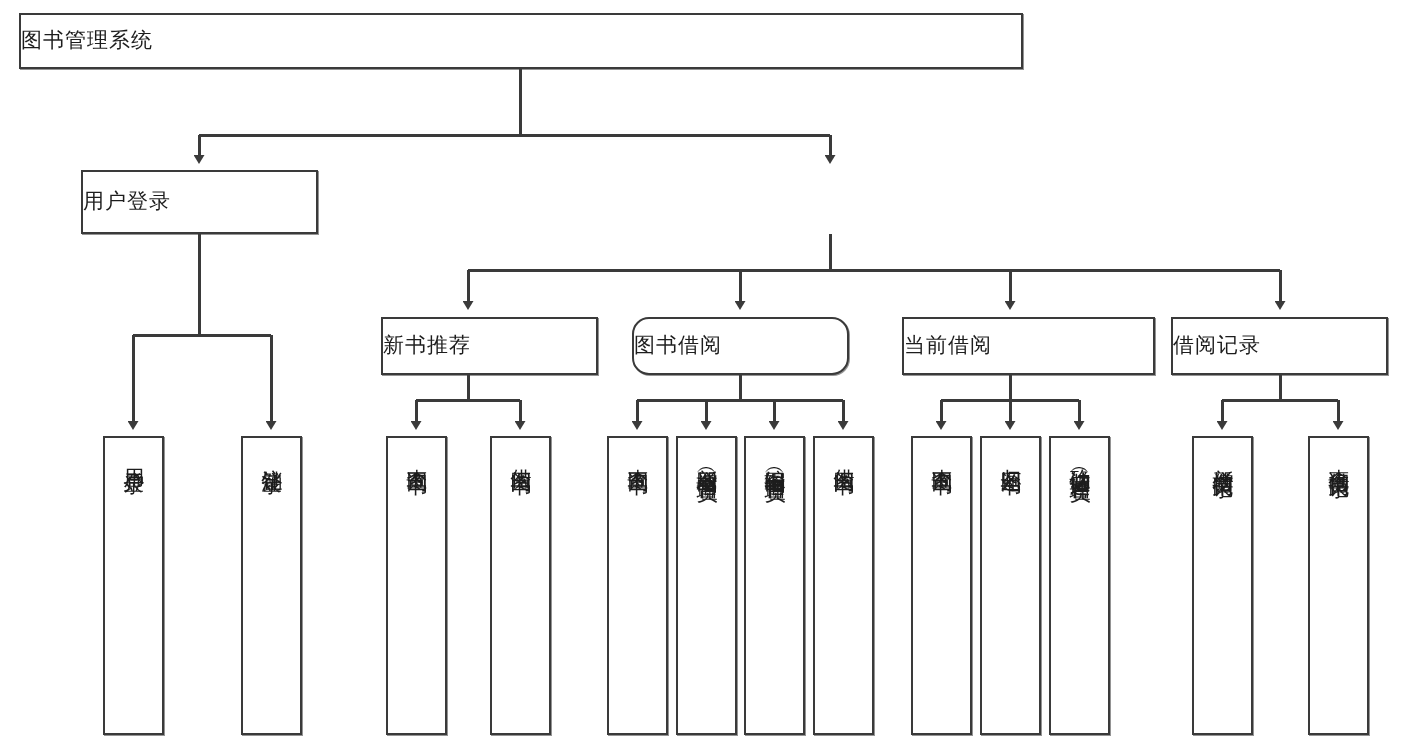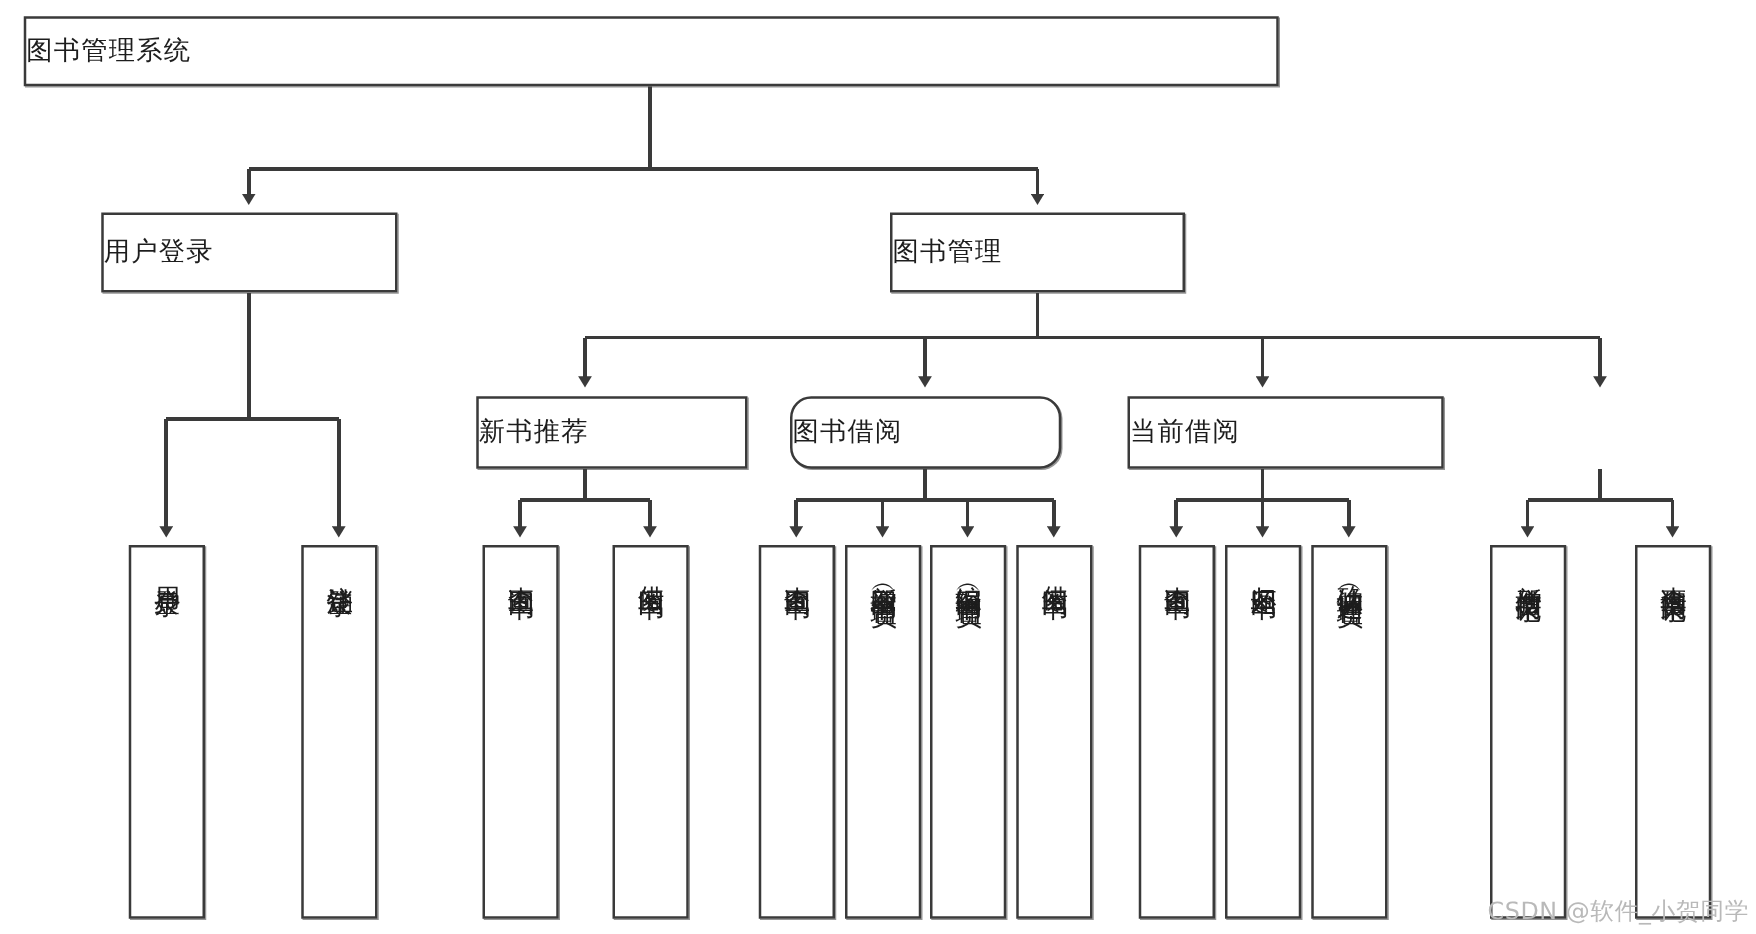--- a/index.html
+++ b/index.html
@@ -124,36 +124,36 @@
   </svg>
 
   <div class="node horizontal" style="left:19px; top:13px; width:1004px; height:56px;">
     <span class="node-label">图书管理系统</span>
   </div>
 
   <div class="node horizontal" style="left:81px; top:170px; width:237px; height:64px;">
     <span class="node-label">用户登录</span>
   </div>
 
-  <div class="node horizontal" style="left:712px; top:170px; width:236px; height:64px;">
-    <span class="node-label">图书管理</span>
-  </div>
 
   <div class="node horizontal" style="left:361px; top:317px; width:217px; height:58px;margin-left:20px;">
     <span class="node-label">新书推荐</span>
   </div>
 
   <div class="node horizontal" style="left:632px; top:317px; width:217px; height:58px;border-radius:17px;">
     <span class="node-label">图书借阅</span>
   </div>
 
   <div class="node horizontal" style="left:902px; top:317px; width:253px; height:58px;">
     <span class="node-label">当前借阅</span>
   </div>
 
+  <div class="node horizontal" style="left:1171px; top:317px; width:217px; height:58px;">
+    <span class="node-label">借阅记录</span>
+  </div>
 
   <div class="node vertical" style="left:103px; top:436px; width:61px; height:299px;">
     <span class="node-label">用户登录</span>
   </div>
 
   <div class="node vertical" style="left:241px; top:436px; width:61px; height:299px;">
     <span class="node-label">注销登录</span>
   </div>
 
   <div class="node vertical" style="left:386px; top:436px; width:61px; height:299px;">
@@ -193,17 +193,14 @@
   </div>
 
   <div class="node vertical" style="left:1192px; top:436px; width:61px; height:299px;">
     <span class="node-label">新增借阅记录</span>
   </div>
 
   <div class="node vertical" style="left:1308px; top:436px; width:61px; height:299px;">
     <span class="node-label">查询借阅记录</span>
   </div>
 
-  <div class="watermark" style="left:1190px; top:716px;">
-    <span>CSDN @软件_小贺同学</span>
-  </div>
 
 </div>
 
 </body></html>

